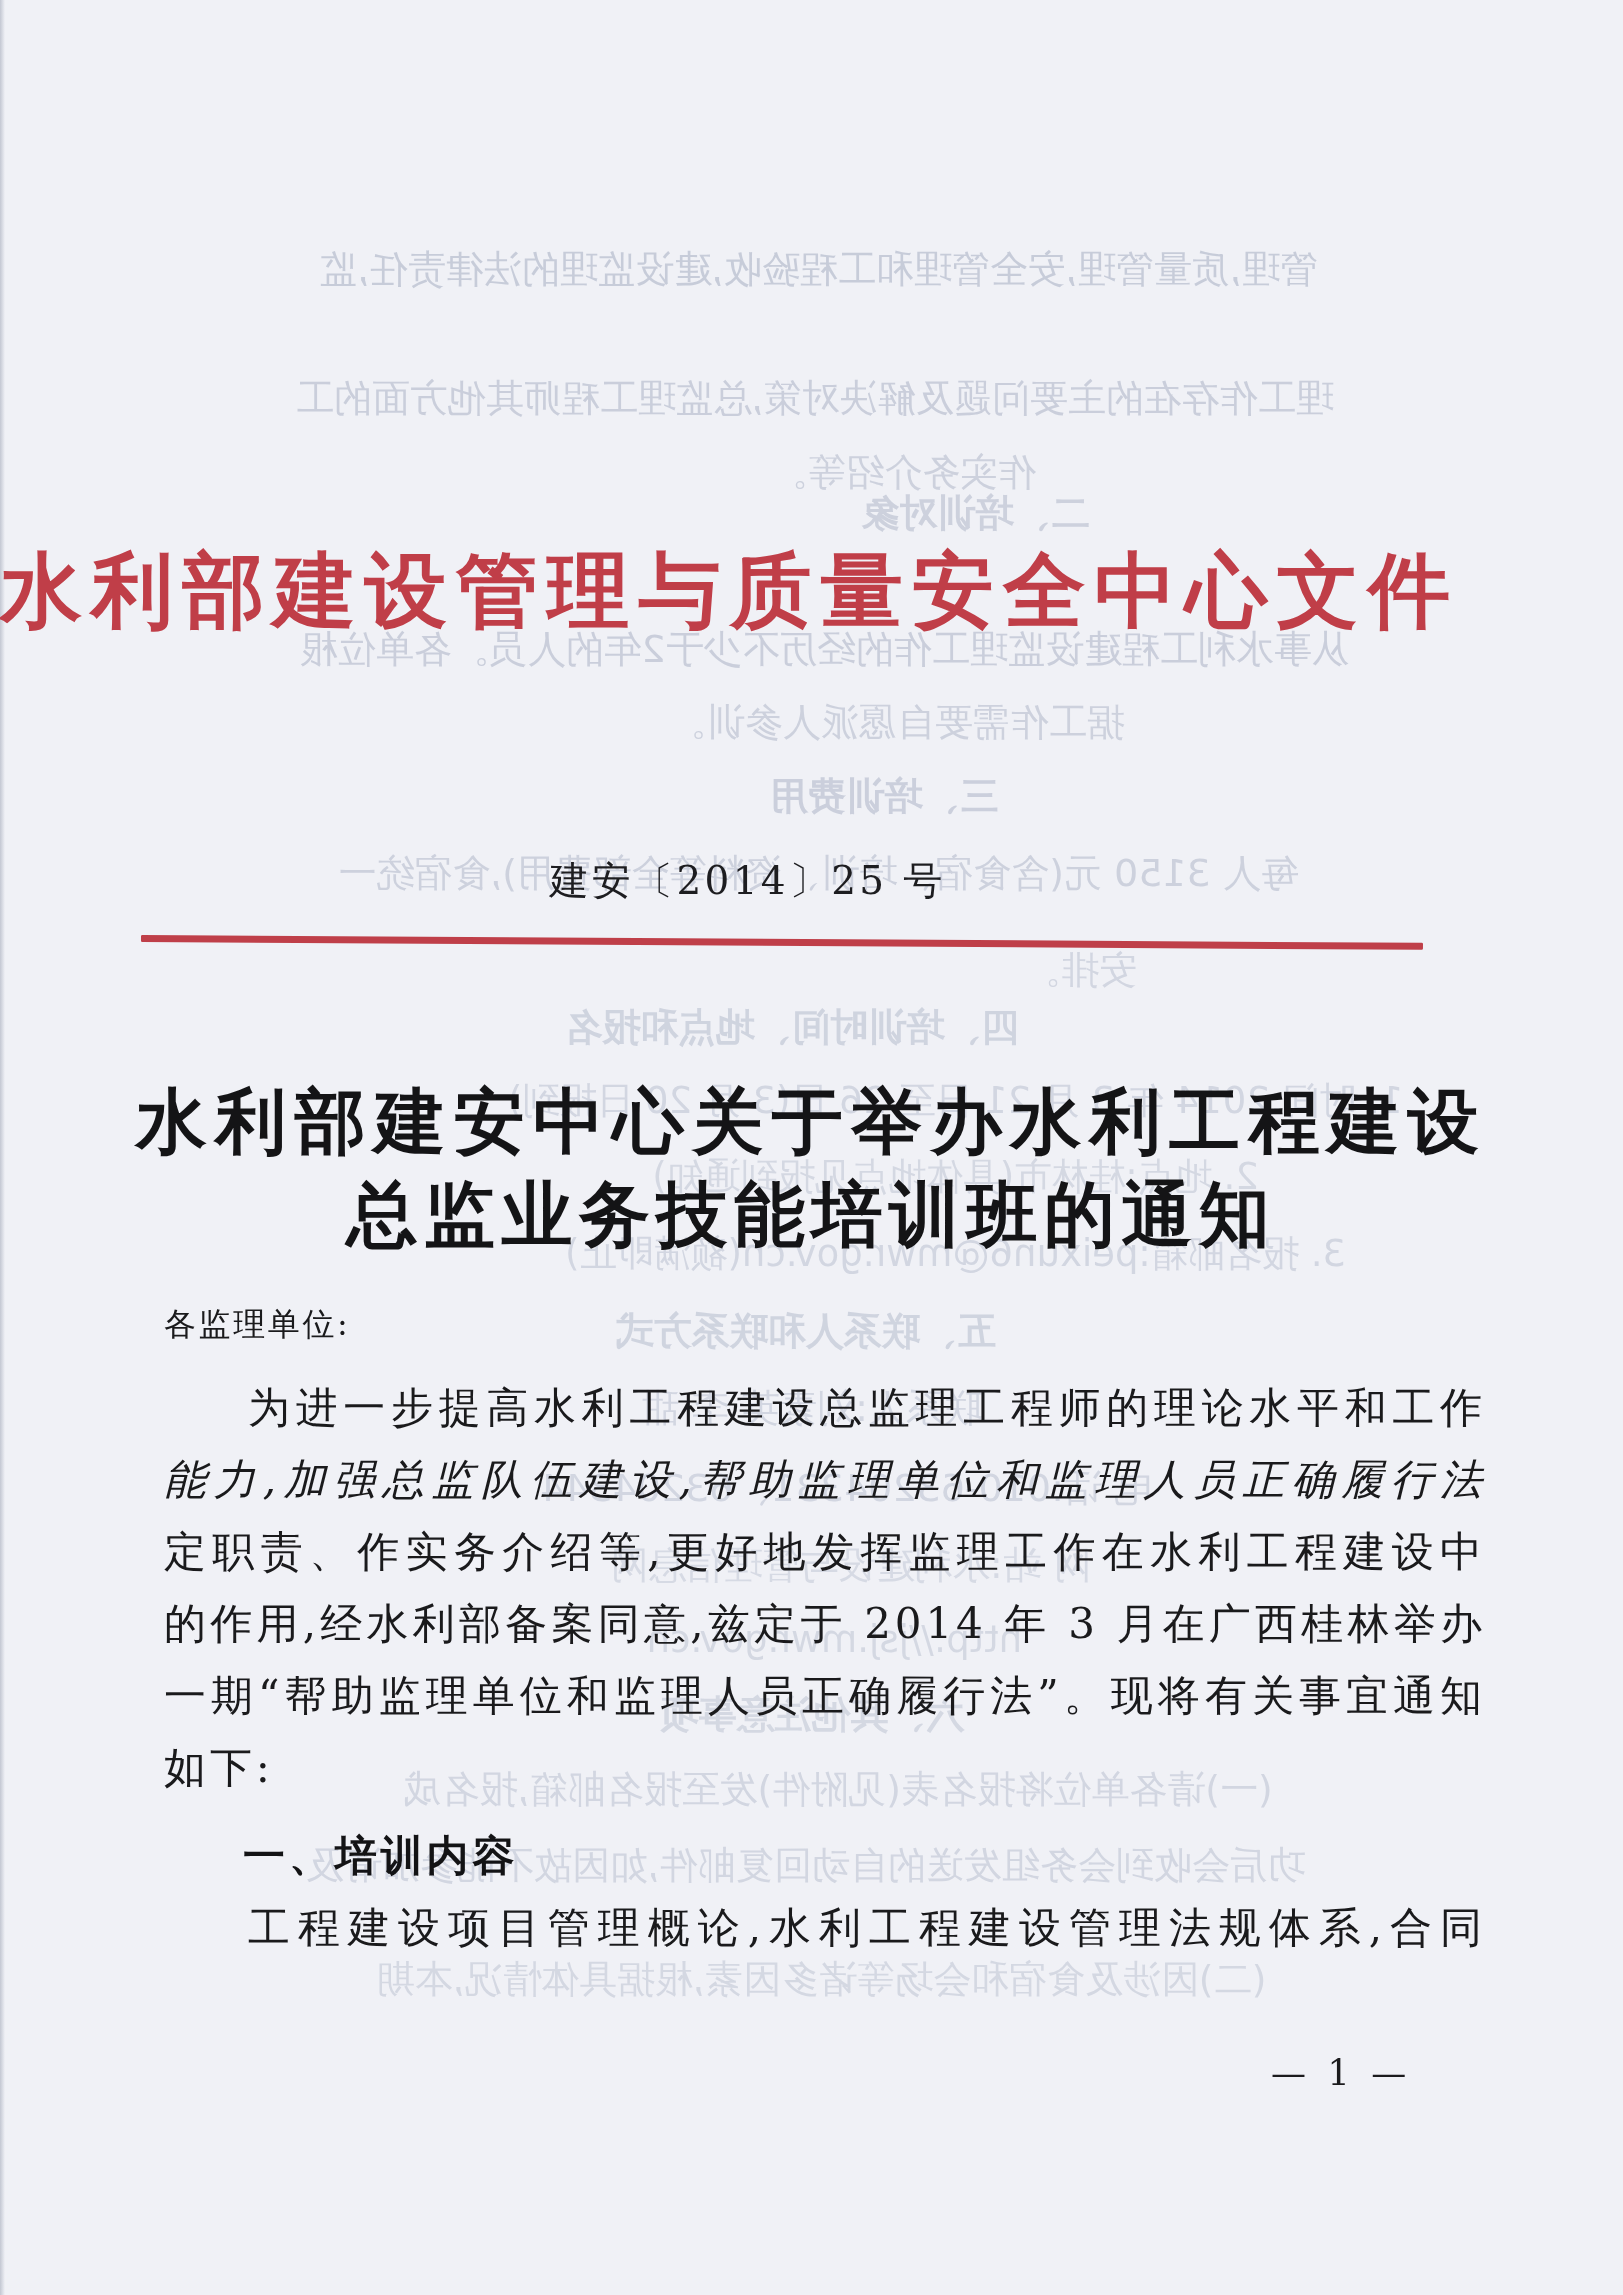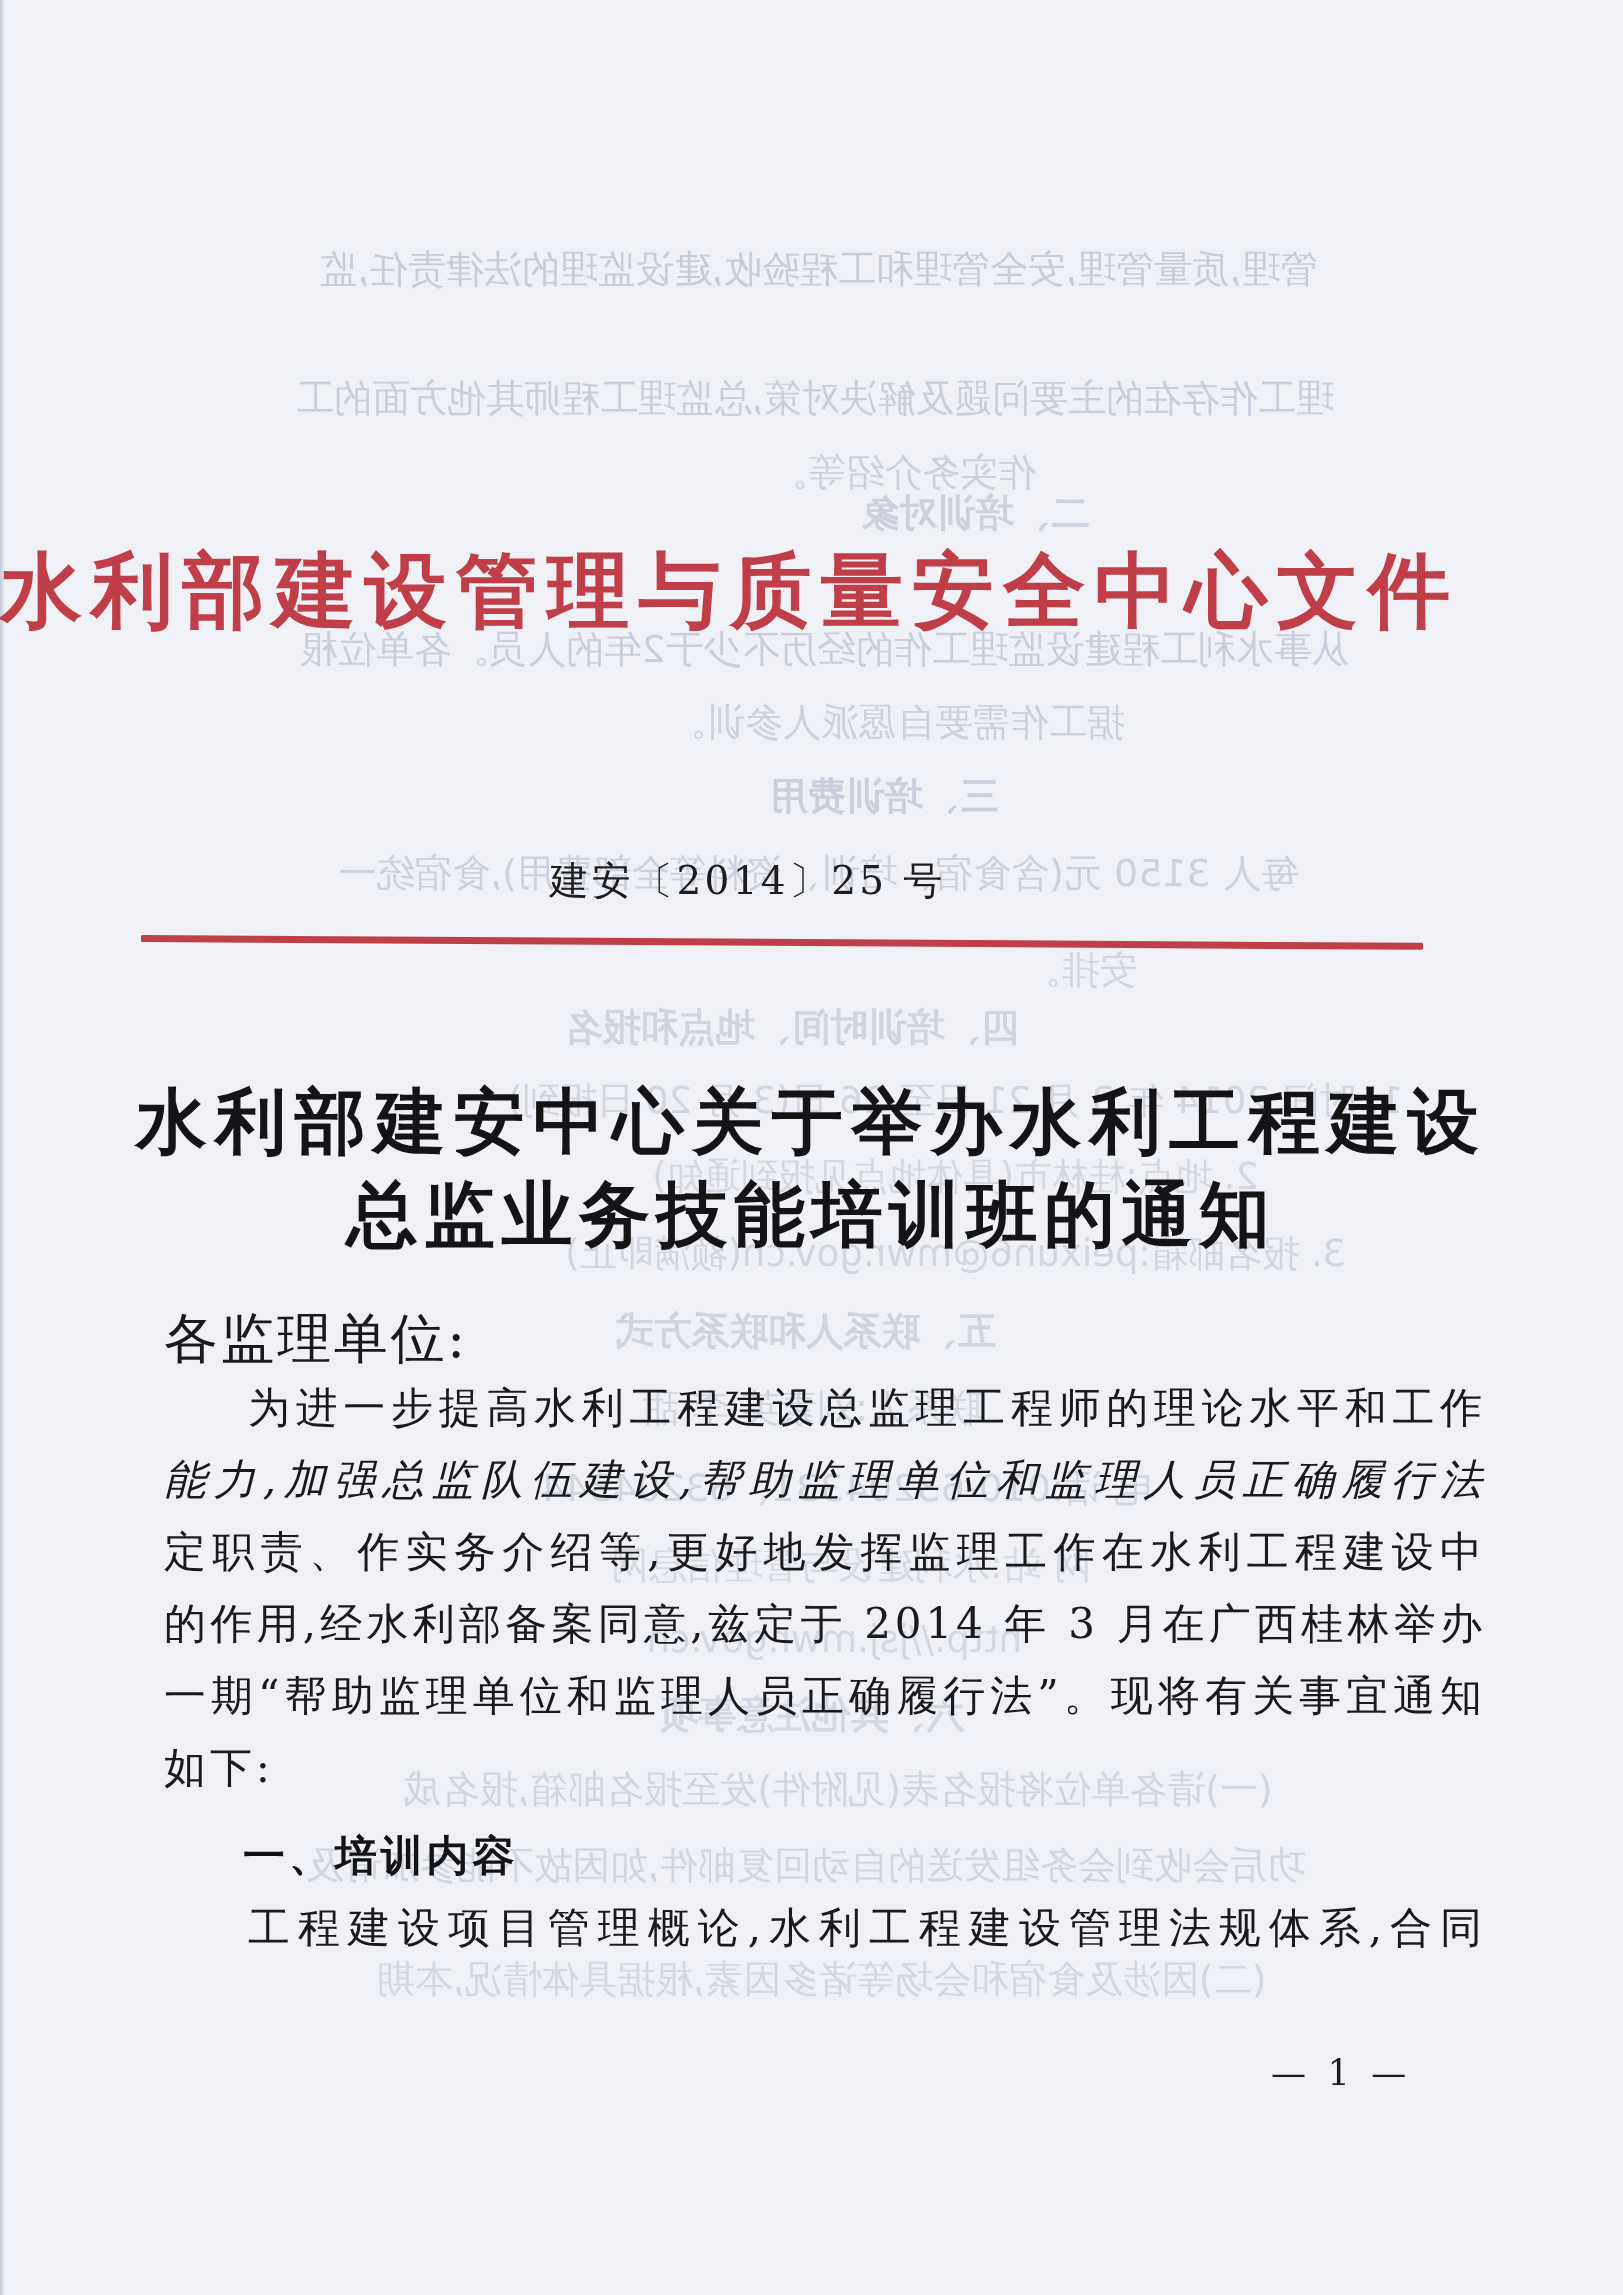--- a/index.html
+++ b/index.html
@@ -55,21 +55,21 @@
     text-align: center; color: #141416;
     font-family: "DejaVu Sans", sans-serif;
     font-weight: 900; font-size: 71px; line-height: 93px;
   }
   .notice-title .l1 { letter-spacing: 8.5px; white-space: nowrap; display: block; }
   .notice-title .l2 { letter-spacing: 6.5px; white-space: nowrap; display: block; }
 
   .salutation {
     position: absolute; top: 1303px; left: 164px;
     font-family: "DejaVu Serif", serif;
-    font-size: 54px; letter-spacing: 2.6px; color: #1a1a1c; text-align: right;
+    font-size: 32px; letter-spacing: 2.6px; color: #1a1a1c; text-align: right;
   }
   .bline {
     position: absolute; left: 164px; width: 1322px;
     font-family: "DejaVu Serif", serif;
     font-size: 42px; letter-spacing: 3.9px; color: #1a1a1c;
     line-height: 1.3;
   }
   .just { text-align: justify; text-align-last: justify; }
   .indent { text-indent: 84px; }
   .b1 { top: 1381px; } .b2 { top: 1453px; font-style: italic; } .b3 { top: 1525px; }

